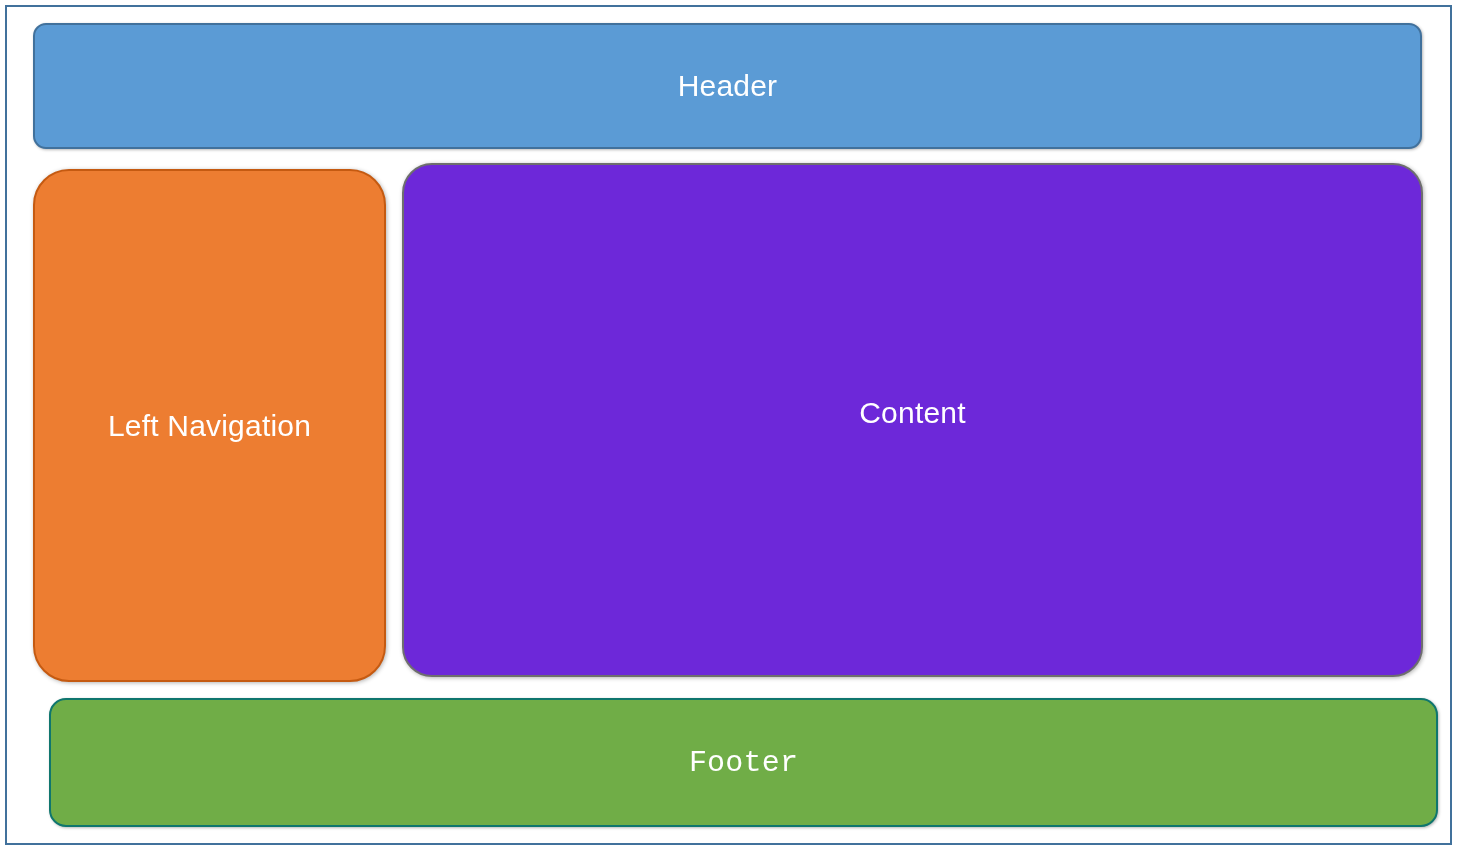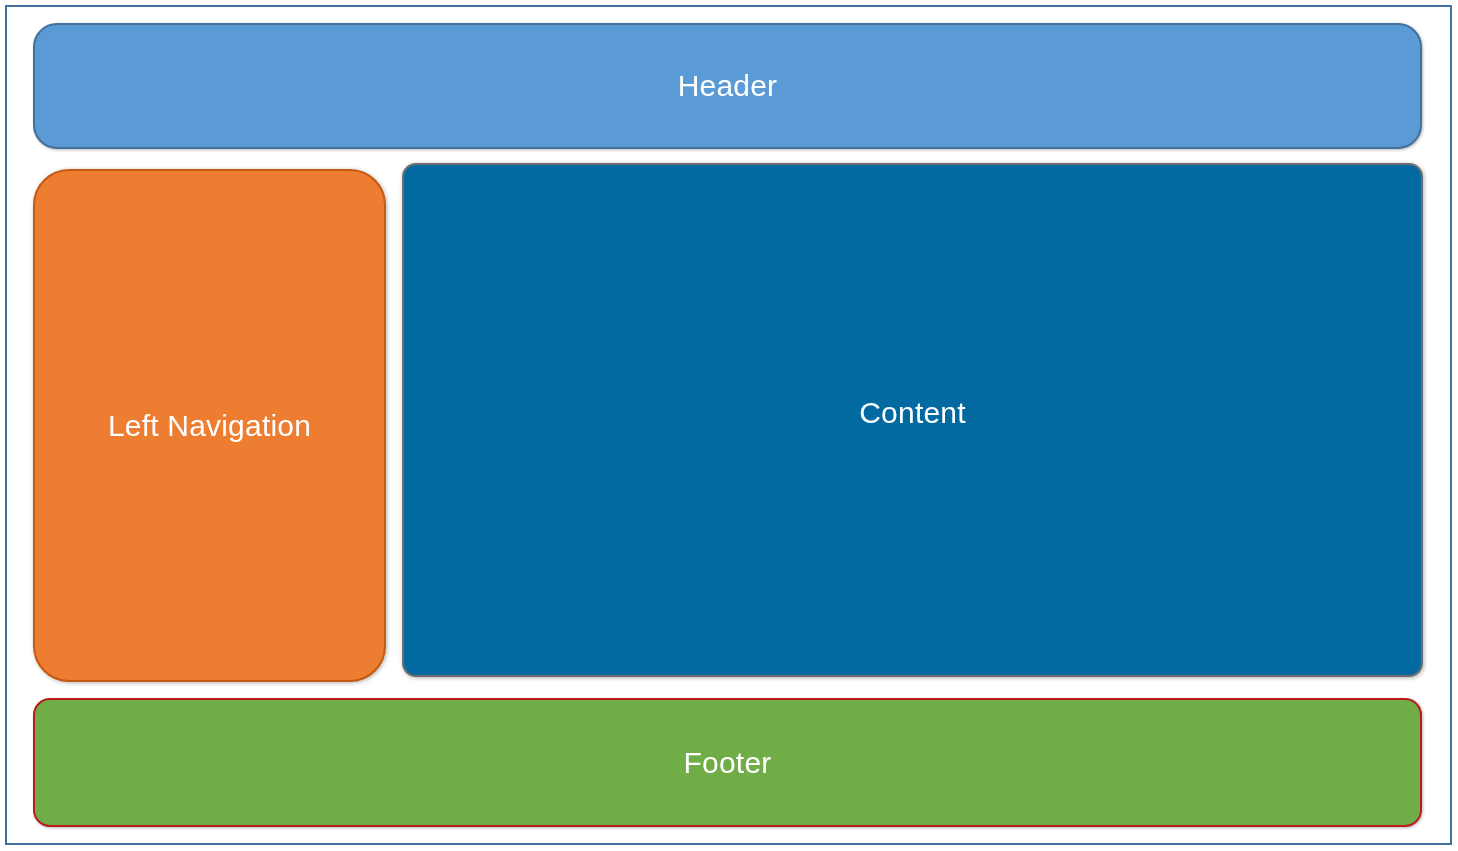--- a/index.html
+++ b/index.html
@@ -53,21 +53,21 @@
   }
 
   
   .block--header {
     left: 33px;
     top: 23px;
     width: 1389px;
     height: 126px;
     background: #5B9BD5;
     border: 2px solid #41719C;
-    border-radius: 24px;
+    border-radius: 13px;
     font-size: 30px;
     box-shadow: 1px 1px 3px rgba(0,0,0,0.28);
   }
 
   
   .block--nav {
     left: 33px;
     top: 169px;
     width: 353px;
     height: 513px;
@@ -77,47 +77,48 @@
     font-size: 30px;
     box-shadow: 1px 1px 4px rgba(0,0,0,0.30);
   }
 
   
   .block--content {
     left: 402px;
     top: 163px;
     width: 1021px;
     height: 514px;
-    background: #0369a1;
+    background: #6d28d9;
     border: 2px solid #6E6E6E;
-    border-radius: 14px;
+    border-radius: 30px;
     font-size: 30px;
     box-shadow: 1px 1px 4px rgba(0,0,0,0.30);
   }
 
   
   .block--content .block-label {
     margin-top: -14px;
   }
 
   
   .block--nav .block-label {
   }
 
   
   .block--footer {
-    left: 33px;
+    left: 49px;
     top: 698px;
     width: 1389px;
     height: 129px;
     background: #70AD47;
-    border: 2px solid #b91c1c;
+    border: 2px solid #0f766e;
     border-radius: 17px;
     font-size: 30px;
     box-shadow: 1px 1px 3px rgba(0,0,0,0.28);
+    font-family: Liberation Mono, monospace;
   }
 </style>
 </head>
 <body>
 
 <div id="canvas">
 
   <div class="outer-frame"></div>
 
   <div class="block block--header">

